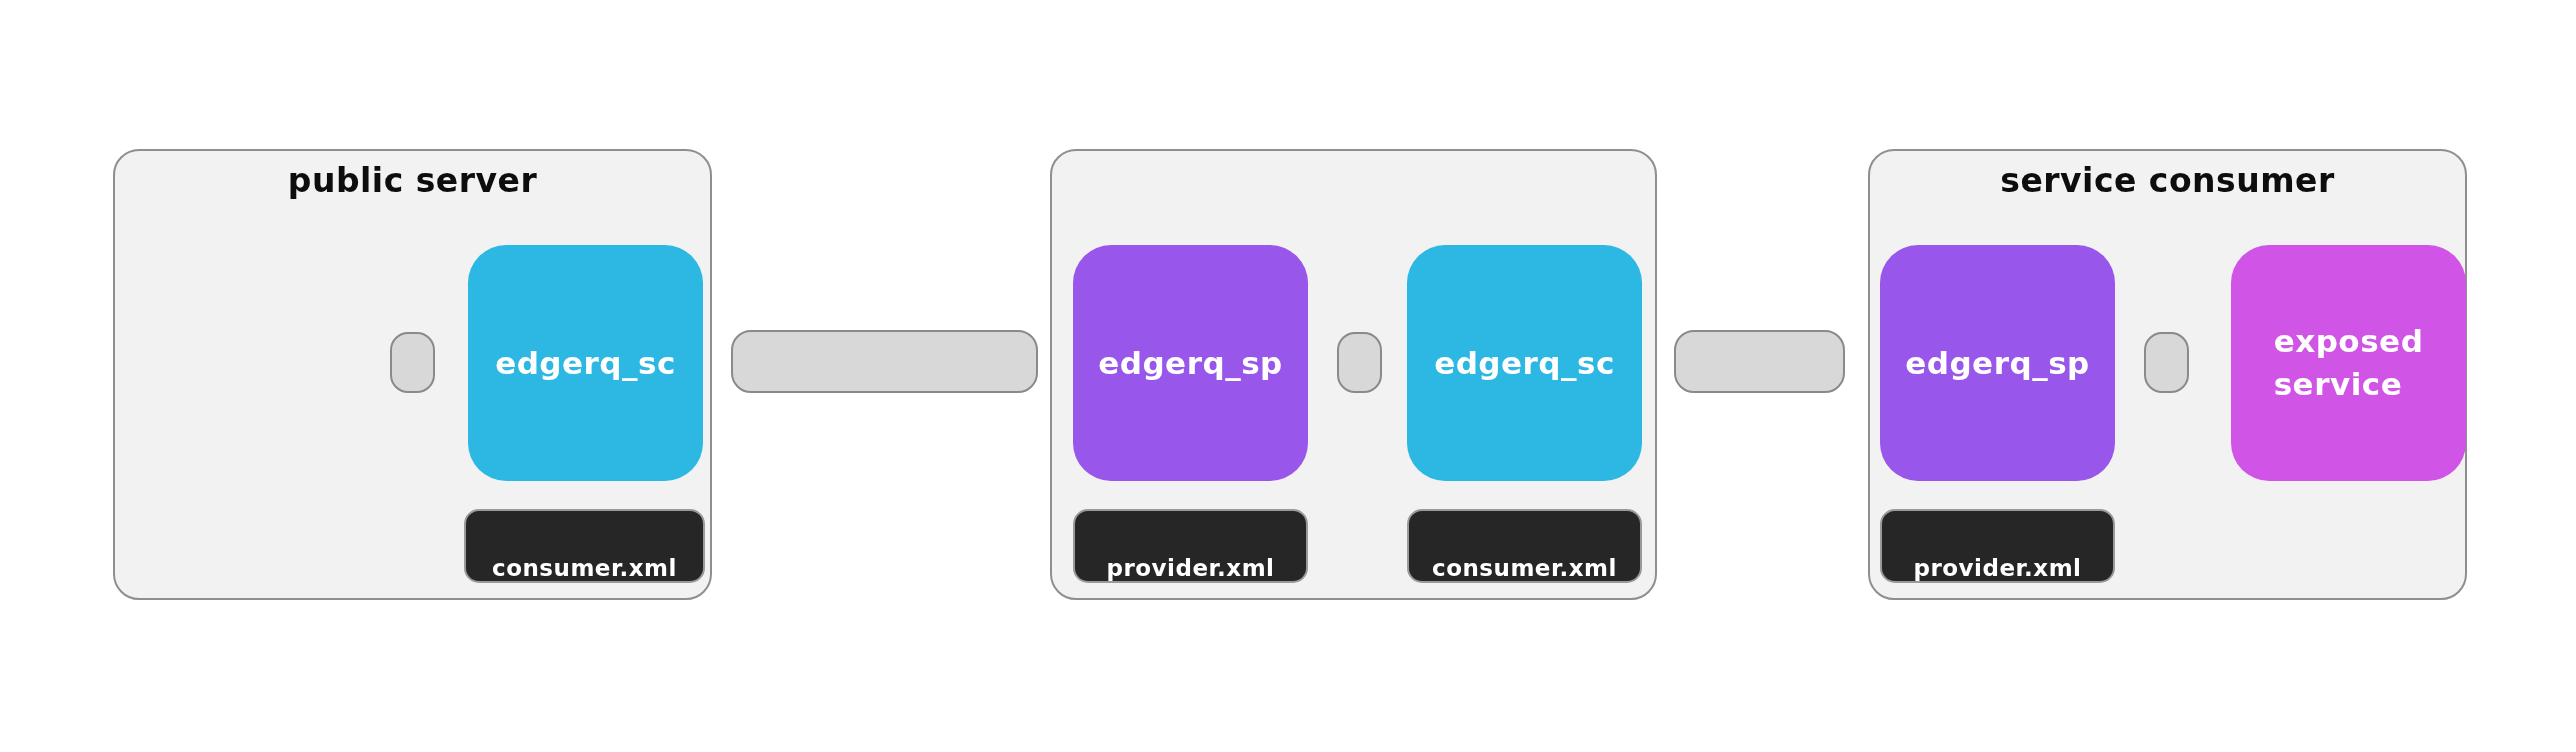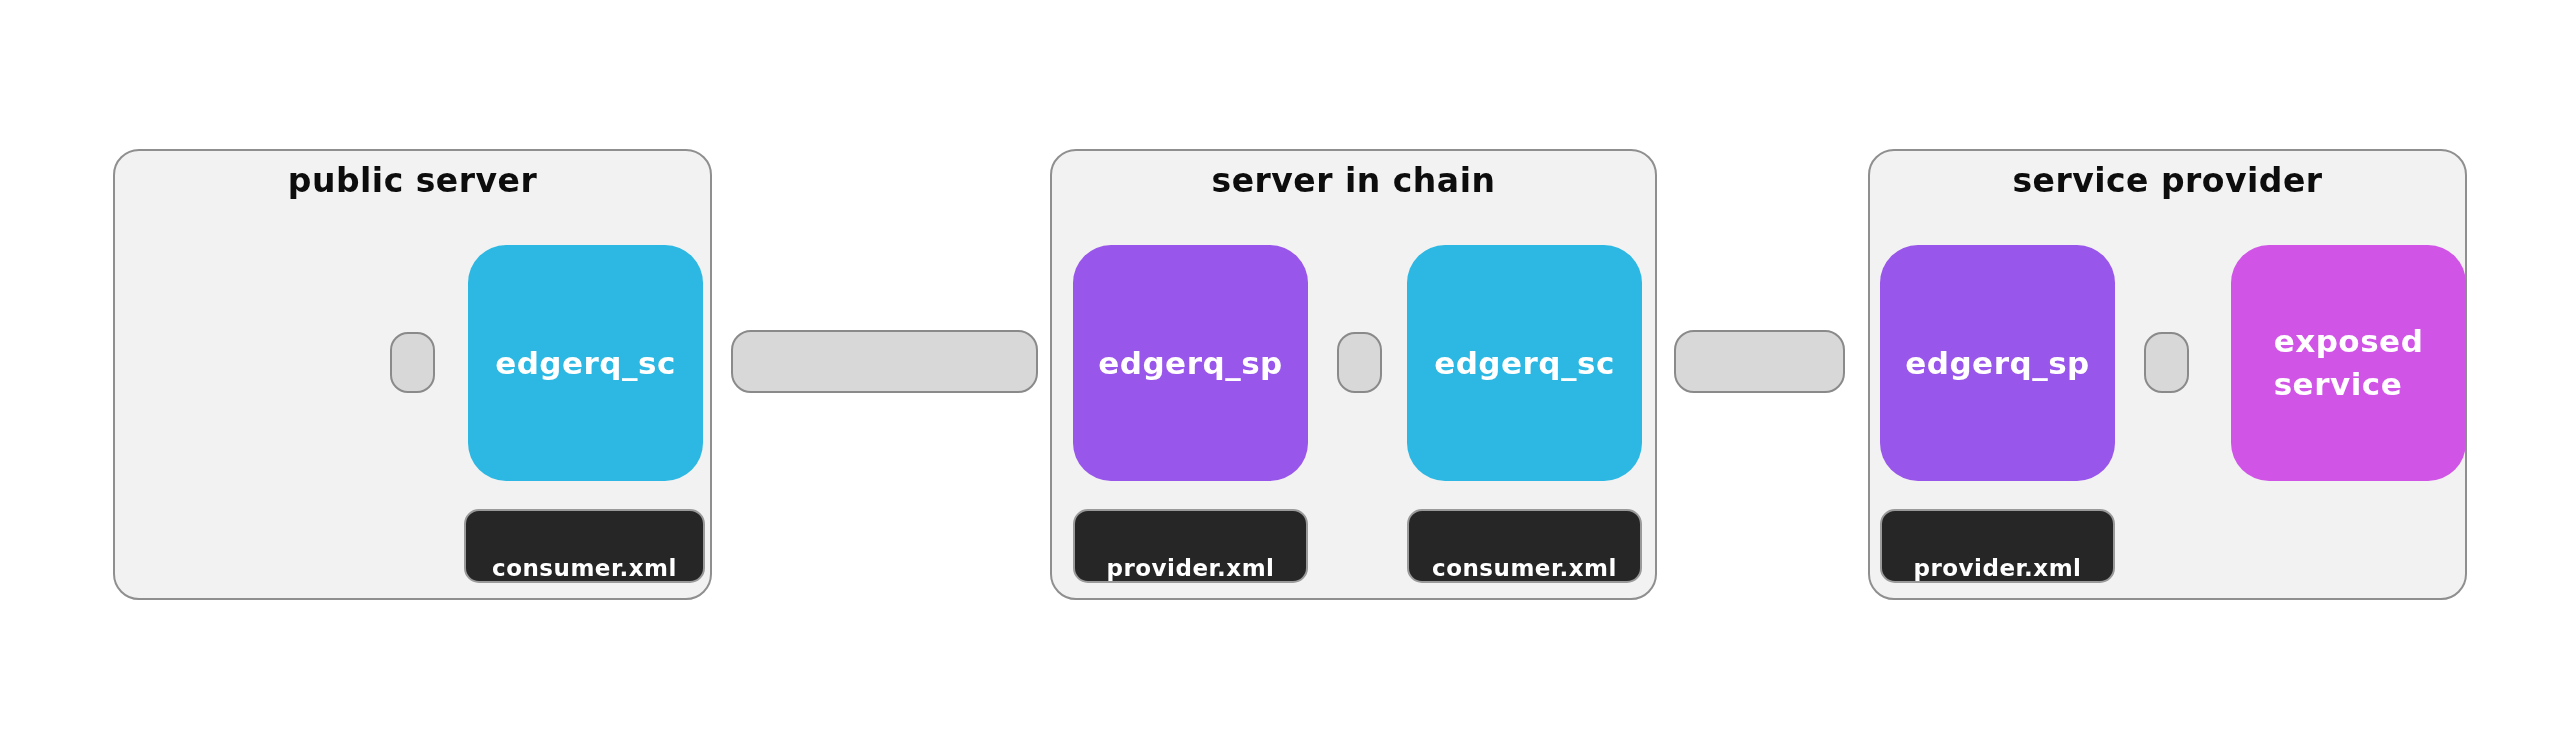--- a/index.html
+++ b/index.html
@@ -104,40 +104,39 @@
       <span class="node-label single">edgerq_sc</span>
     </div>
     <div class="file" style="left:349px;width:241px;">
       <span class="file-label">consumer.xml</span>
     </div>
   </div>
 
   <div class="bar" style="left:731px;width:307px;"></div>
 
   <div class="group" style="left:1050px;width:607px;">
-    <div class="group-title">server in chain</div>
     <div class="node" style="left: 21px; background: rgb(153, 86, 234);">
       <span class="node-label single">edgerq_sp</span>
     </div>
     <div class="pill" style="left:285px;"></div>
     <div class="node" style="left: 355px; background: rgb(44, 184, 226);">
       <span class="node-label single">edgerq_sc</span>
     </div>
     <div class="file" style="left:21px;">
       <span class="file-label">provider.xml</span>
     </div>
     <div class="file" style="left:355px;">
       <span class="file-label">consumer.xml</span>
     </div>
   </div>
 
   <div class="bar" style="left:1674px;width:171px;"></div>
 
   <div class="group" style="left:1868px;width:599px;">
-    <div class="group-title">service provider</div>
+    <div class="group-title">service consumer</div>
     <div class="node" style="left: 10px; background: rgb(153, 86, 234);">
       <span class="node-label single">edgerq_sp</span>
     </div>
     <div class="pill" style="left:274px;"></div>
     <div class="node" style="left: 361px; background: rgb(208, 85, 230);">
       <span class="node-label">exposed
 service</span>
     </div>
     <div class="file" style="left:10px;">
       <span class="file-label">provider.xml</span>

